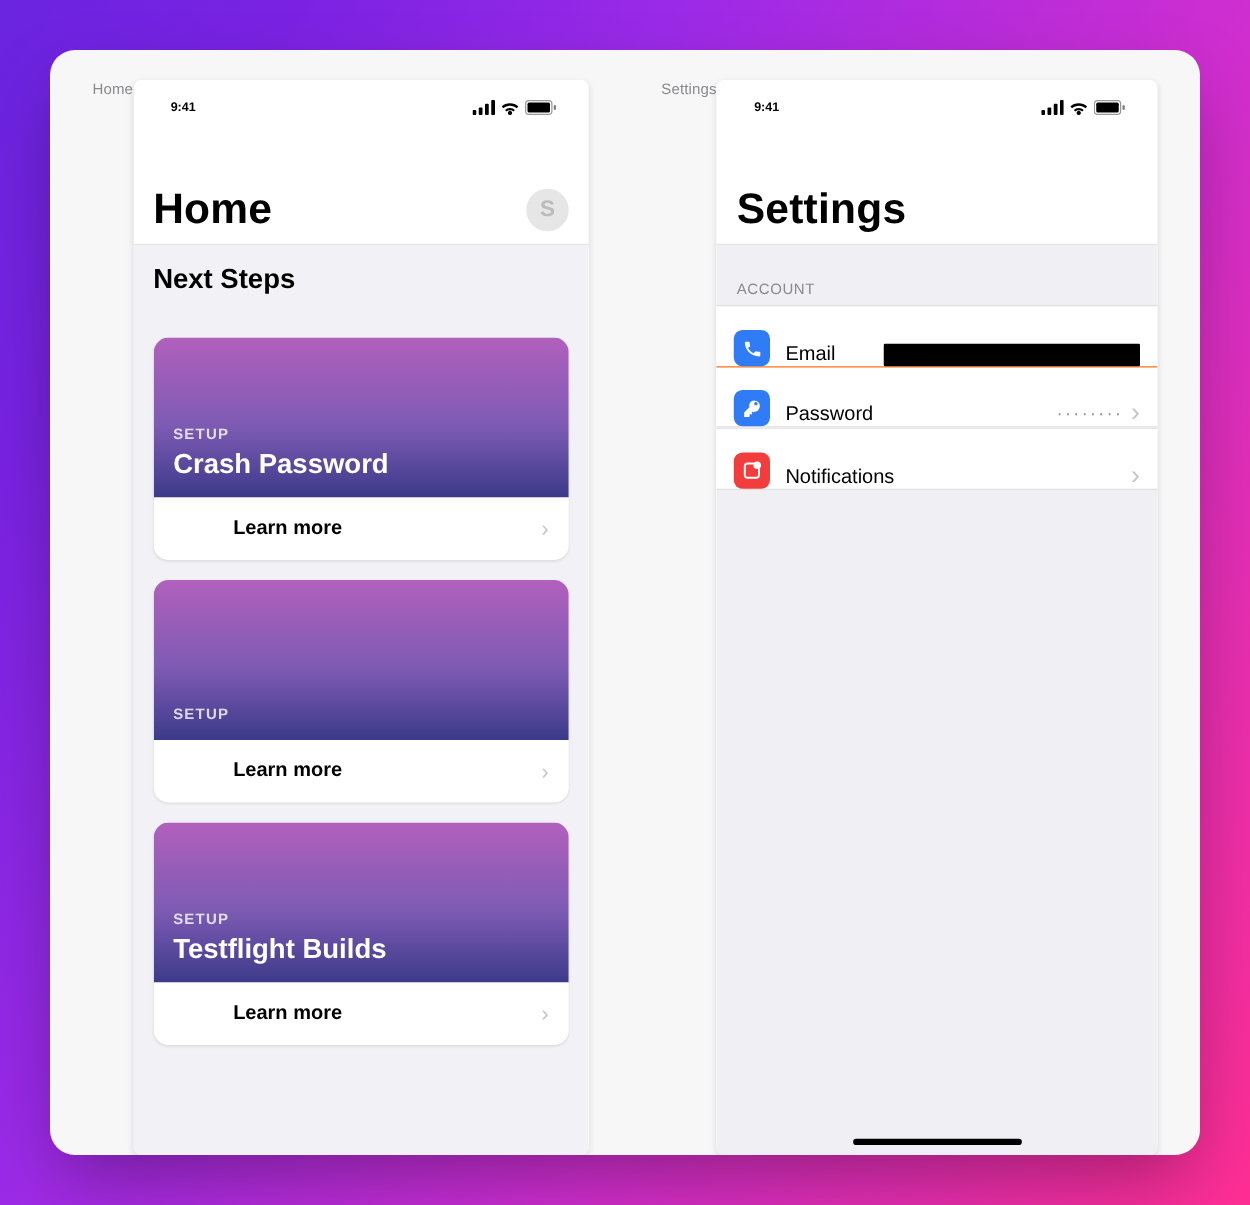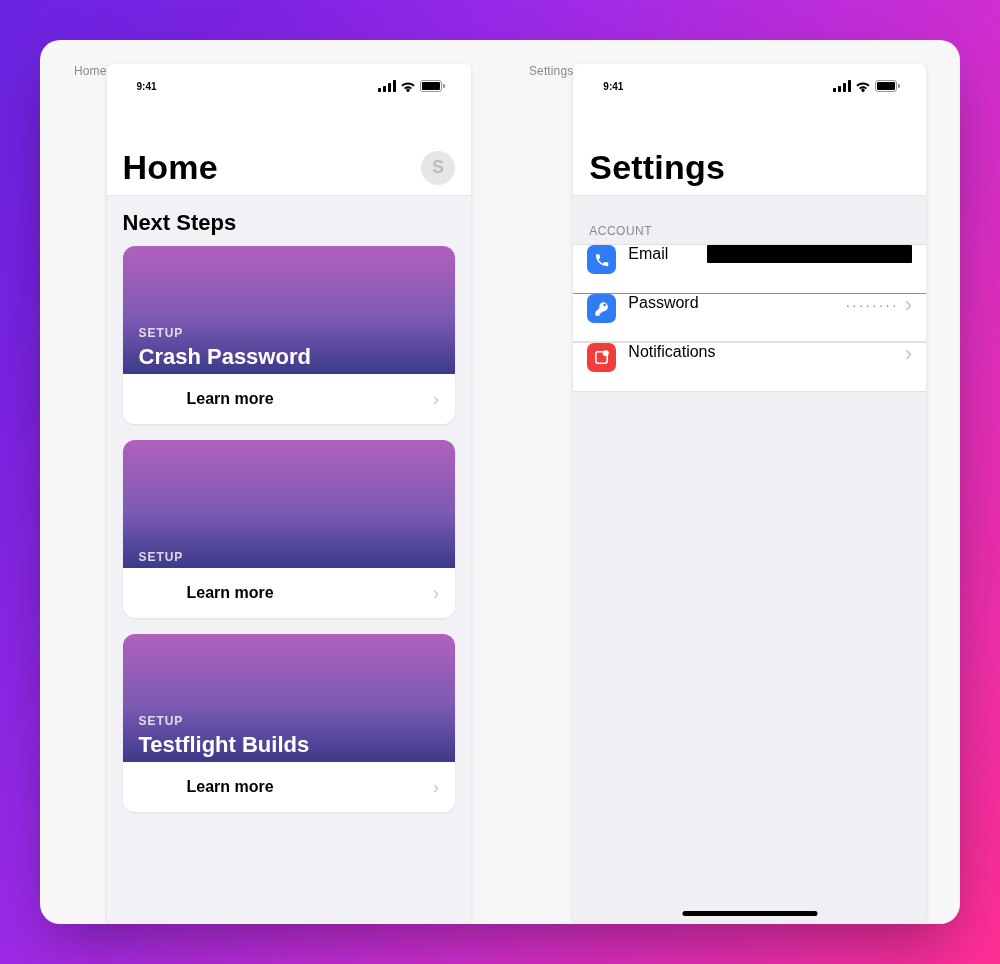--- a/index.html
+++ b/index.html
@@ -72,37 +72,38 @@
     color: #bbb; font-weight: 600; font-size: 18px;
   }
 
   
   .home-scroll {
     background: #f2f2f6;
     flex: 1;
     overflow: hidden;
     display: flex;
     flex-direction: column;
+    gap: 24px;
   }
   .next-steps-h {
     font-size: 22px;
     font-weight: 700;
     padding: 14px 16px 10px;
   }
   .cards-area { padding: 0 16px 16px; display: flex; flex-direction: column; gap: 16px; }
   .tile {
     border-radius: 12px;
     overflow: hidden;
     box-shadow: 0 1px 2px rgba(0,0,0,.08);
   }
   .tile-top {
     height: 128px;
     background: linear-gradient(180deg, #b160bd 0%, #7d5bb3 55%, #3c3a8a 100%);
     display: flex; flex-direction: column; justify-content: flex-end;
-    padding: 4px 16px;
+    padding: 14px 16px;
     color: #fff;
   }
   .tile-kicker {
     font-size: 12px; font-weight: 700; letter-spacing: .08em;
     color: rgba(255,255,255,.8);
   }
   .tile-title {
     font-size: 22px; font-weight: 700; margin-top: 4px;
   }
   .tile-bottom {
@@ -127,21 +128,21 @@
     padding: 28px 16px 6px;
     font-weight: 500;
   }
   .list {
     background: #fff;
     border-top: 1px solid #e0e0e3;
     border-bottom: 1px solid #e0e0e3;
   }
   .row {
     height: 48px;
-    display: flex; align-items: flex-start;
+    display: flex; align-items: flex-end;
     padding: 0 14px;
     gap: 12px;
   }
   .row + .row { border-top: 1px solid #f97316; }
   .iconbox {
     width: 29px; height: 29px; border-radius: 7px;
     display: flex; align-items: center; justify-content: center;
     flex: 0 0 29px;
   }
   .ic-blue { background: #2f7cf6; }

